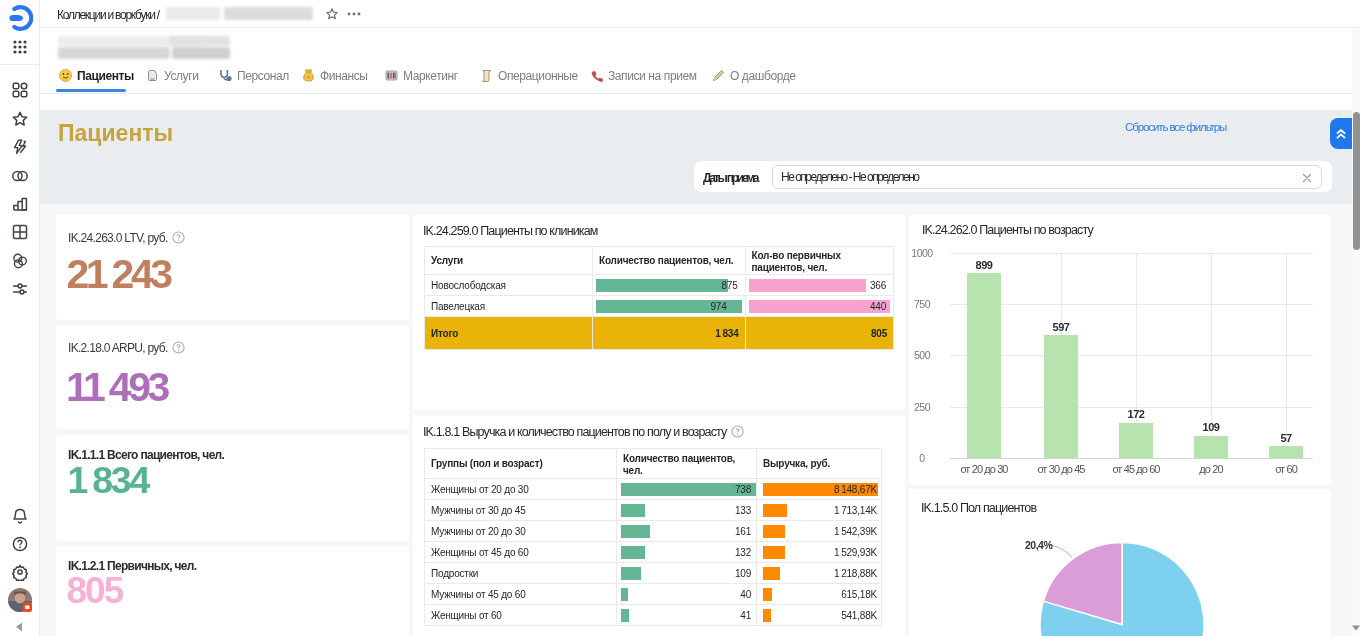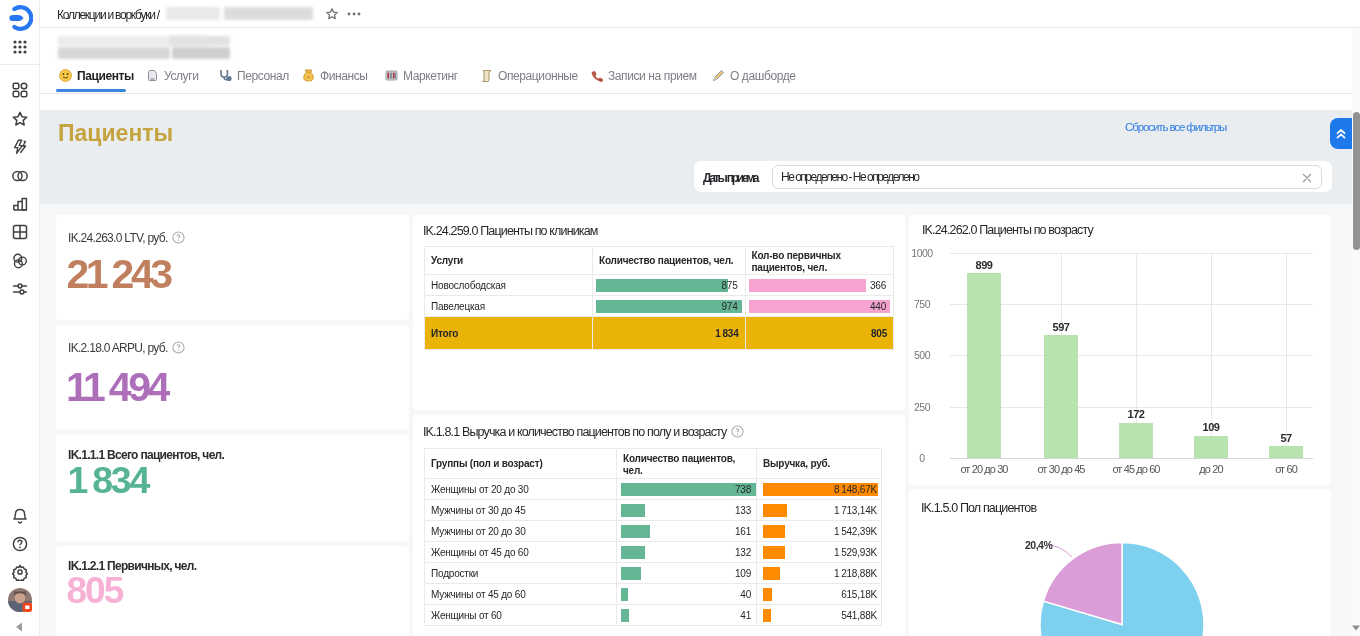--- a/index.html
+++ b/index.html
@@ -84,21 +84,21 @@
       <div class="kpival" style="left:10.5px;top:39.4px;font-size:41px;letter-spacing:-3.5px;line-height:1;color:#c07f5e">21<span style="margin-left:6.5px">243</span></div>
     </div>
     <div class="card" style="left:16px;top:121px;width:353px;height:104px">
       <div class="kpilabel" style="top:16px">IK.2.18.0 ARPU, руб.
         <svg style="vertical-align:-2px;margin-left:2px" width="13" height="13" viewBox="0 0 14 14" fill="none" stroke="#a7a8ad" stroke-width="1.1">
             <circle cx="7" cy="7" r="6"></circle>
             <path d="M5.5 5.6 c0 -.9 .7 -1.5 1.5 -1.5 c.8 0 1.5 .6 1.5 1.4 c0 1.2 -1.5 1.2 -1.5 2.4"></path>
             <circle cx="7" cy="9.9" r=".7" fill="#a7a8ad" stroke="none"></circle>
           </svg>
       </div>
-      <div class="kpival" style="left:10px;top:41.6px;font-size:41px;letter-spacing:-3.5px;line-height:1;color:#ae6fba">11<span style="margin-left:6.5px">494</span></div>
+      <div class="kpival" style="left:10px;top:41.6px;font-size:41px;letter-spacing:-3.5px;line-height:1;color:#ae6fba">11<span style="margin-left:6.5px">493</span></div>
     </div>
     <div class="card" style="left:16px;top:231px;width:353px;height:106px">
       <div class="kpilabel" style="top:13px;font-weight:700;color:#2c2d30">IK.1.1.1 Всего пациентов, чел.</div>
       <div class="kpival" style="left:11.5px;top:26.9px;font-size:37.5px;letter-spacing:-2.2px;line-height:1;color:#56b495">1<span style="margin-left:6px">834</span></div>
     </div>
     <div class="card" style="left:16px;top:342px;width:353px;height:99px">
       <div class="kpilabel" style="top:13px;font-weight:700;color:#2c2d30">IK.1.2.1 Первичных, чел.</div>
       <div class="kpival" style="left:10.5px;top:25.7px;font-size:37px;letter-spacing:-2px;line-height:1;color:#f7b1d5">805</div>
     </div>
 
@@ -124,21 +124,21 @@
               </td>
           <td class="barcell" style="padding:0">
                 <span class="hbar" style="left:3px;background:#f7a3cf;width:117.2px"></span>
                 <span class="barnum" style="padding-right:7px">366</span>
               </td>
         </tr>
         <tr style="height:21px">
           <td>Павелецкая</td>
           <td class="barcell" style="padding:0">
                 <span class="hbar" style="left:3px;background:#64b694;width:146.4px"></span>
-                <span class="barnum" style="padding-right:7px">974</span>
+                <span class="barnum" style="padding-right:18px">974</span>
               </td>
           <td class="barcell" style="padding:0">
                 <span class="hbar" style="left:3px;background:#f7a3cf;width:141.6px"></span>
                 <span class="barnum" style="padding-right:7px">440</span>
               </td>
         </tr>
         <tr style="height:33px;background:#eab308;font-weight:700">
           <td>Итого</td>
           <td style="text-align:right">1 834</td>
           <td style="text-align:right">805</td>

